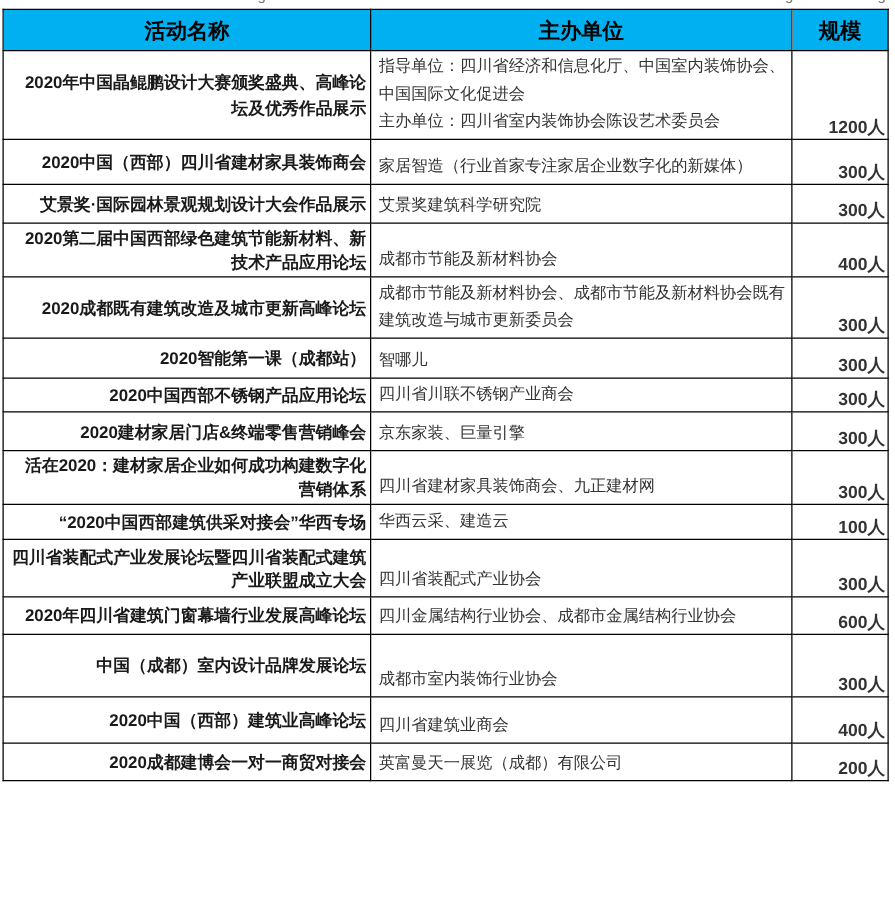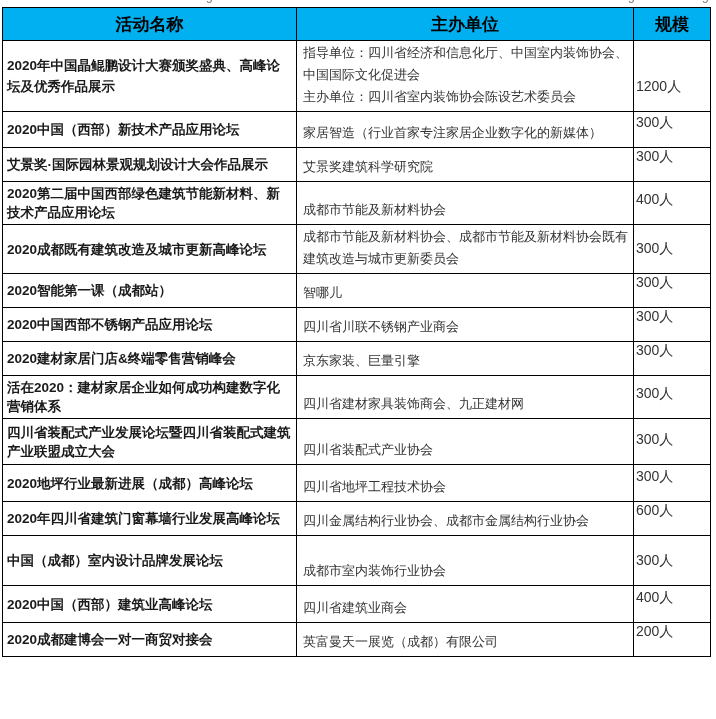--- a/index.html
+++ b/index.html
@@ -21,34 +21,34 @@
     border-collapse:collapse;table-layout:fixed;
   }
   .events td,.events th{border:1px solid #000;overflow:hidden;}
   .events th{
     background:#00B0F0;color:#000;
     font-size:17px;font-weight:bold;text-align:center;vertical-align:middle;
     padding:0;
   }
   td.name-cell{
     font-size:13.5px;font-weight:bold;line-height:19px;
-    vertical-align:middle;text-align:left;
+    vertical-align:middle;text-align:right;
     padding:2px 3px 2px 4px;color:#1a1a1a;
   }
   td.org-cell{
     font-size:13px;font-weight:normal;line-height:22px;
     vertical-align:bottom;text-align:left;
     padding:1px 4px 3px 6px;color:#333;
     white-space:pre-line;
     margin-left:24px;
   }
   td.scale-cell{
-    font-size:14px;font-weight:normal;
-    vertical-align:bottom;text-align:left;
-    padding:0 2px 15px 2px;color:#333;
+    font-size:14px;font-weight:bold;
+    vertical-align:bottom;text-align:right;
+    padding:0 2px 0 2px;color:#333;
   }
 </style>
 </head>
 <body>
 
 <div class="top-sliver">
   <span class="cut-glyph g1">g</span>
   <span class="cut-glyph g2">g</span>
   <span class="cut-glyph g3">g</span>
 </div>
@@ -67,21 +67,21 @@
     </tr>
   </thead>
   <tbody>
     <tr style="height:67px;">
       <td class="name-cell" style="line-height:21px;">2020年中国晶鲲鹏设计大赛颁奖盛典、高峰论坛及优秀作品展示</td>
       <td class="org-cell" style="vertical-align:top;">指导单位：四川省经济和信息化厅、中国室内装饰协会、中国国际文化促进会
 主办单位：四川省室内装饰协会陈设艺术委员会</td>
       <td class="scale-cell">1200人</td>
     </tr>
     <tr style="height:36px;">
-      <td class="name-cell">2020中国（西部）新技术产品应用论坛</td>
+      <td class="name-cell">2020中国（西部）四川省建材家具装饰商会</td>
       <td class="org-cell">家居智造（行业首家专注家居企业数字化的新媒体）</td>
       <td class="scale-cell">300人</td>
     </tr>
     <tr style="height:31px;">
       <td class="name-cell">艾景奖·国际园林景观规划设计大会作品展示</td>
       <td class="org-cell">艾景奖建筑科学研究院</td>
       <td class="scale-cell">300人</td>
     </tr>
     <tr style="height:40px;">
       <td class="name-cell">2020第二届中国西部绿色建筑节能新材料、新技术产品应用论坛</td>
@@ -106,28 +106,28 @@
     <tr style="height:31px;">
       <td class="name-cell">2020建材家居门店&amp;终端零售营销峰会</td>
       <td class="org-cell">京东家装、巨量引擎</td>
       <td class="scale-cell">300人</td>
     </tr>
     <tr style="height:33px;">
       <td class="name-cell">活在2020：建材家居企业如何成功构建数字化营销体系</td>
       <td class="org-cell">四川省建材家具装饰商会、九正建材网</td>
       <td class="scale-cell">300人</td>
     </tr>
+    <tr style="height:28px;">
+      <td class="name-cell">“2020中国西部建筑供采对接会”华西专场</td>
+      <td class="org-cell">华西云采、建造云</td>
+      <td class="scale-cell">100人</td>
+    </tr>
     <tr style="height:46px;">
       <td class="name-cell">四川省装配式产业发展论坛暨四川省装配式建筑产业联盟成立大会</td>
       <td class="org-cell">四川省装配式产业协会</td>
-      <td class="scale-cell">300人</td>
-    </tr>
-    <tr style="height:37px;">
-      <td class="name-cell">2020地坪行业最新进展（成都）高峰论坛</td>
-      <td class="org-cell">四川省地坪工程技术协会</td>
       <td class="scale-cell">300人</td>
     </tr>
     <tr style="height:30px;">
       <td class="name-cell">2020年四川省建筑门窗幕墙行业发展高峰论坛</td>
       <td class="org-cell">四川金属结构行业协会、成都市金属结构行业协会</td>
       <td class="scale-cell">600人</td>
     </tr>
     <tr style="height:50px;">
       <td class="name-cell">中国（成都）室内设计品牌发展论坛</td>
       <td class="org-cell">成都市室内装饰行业协会</td>

